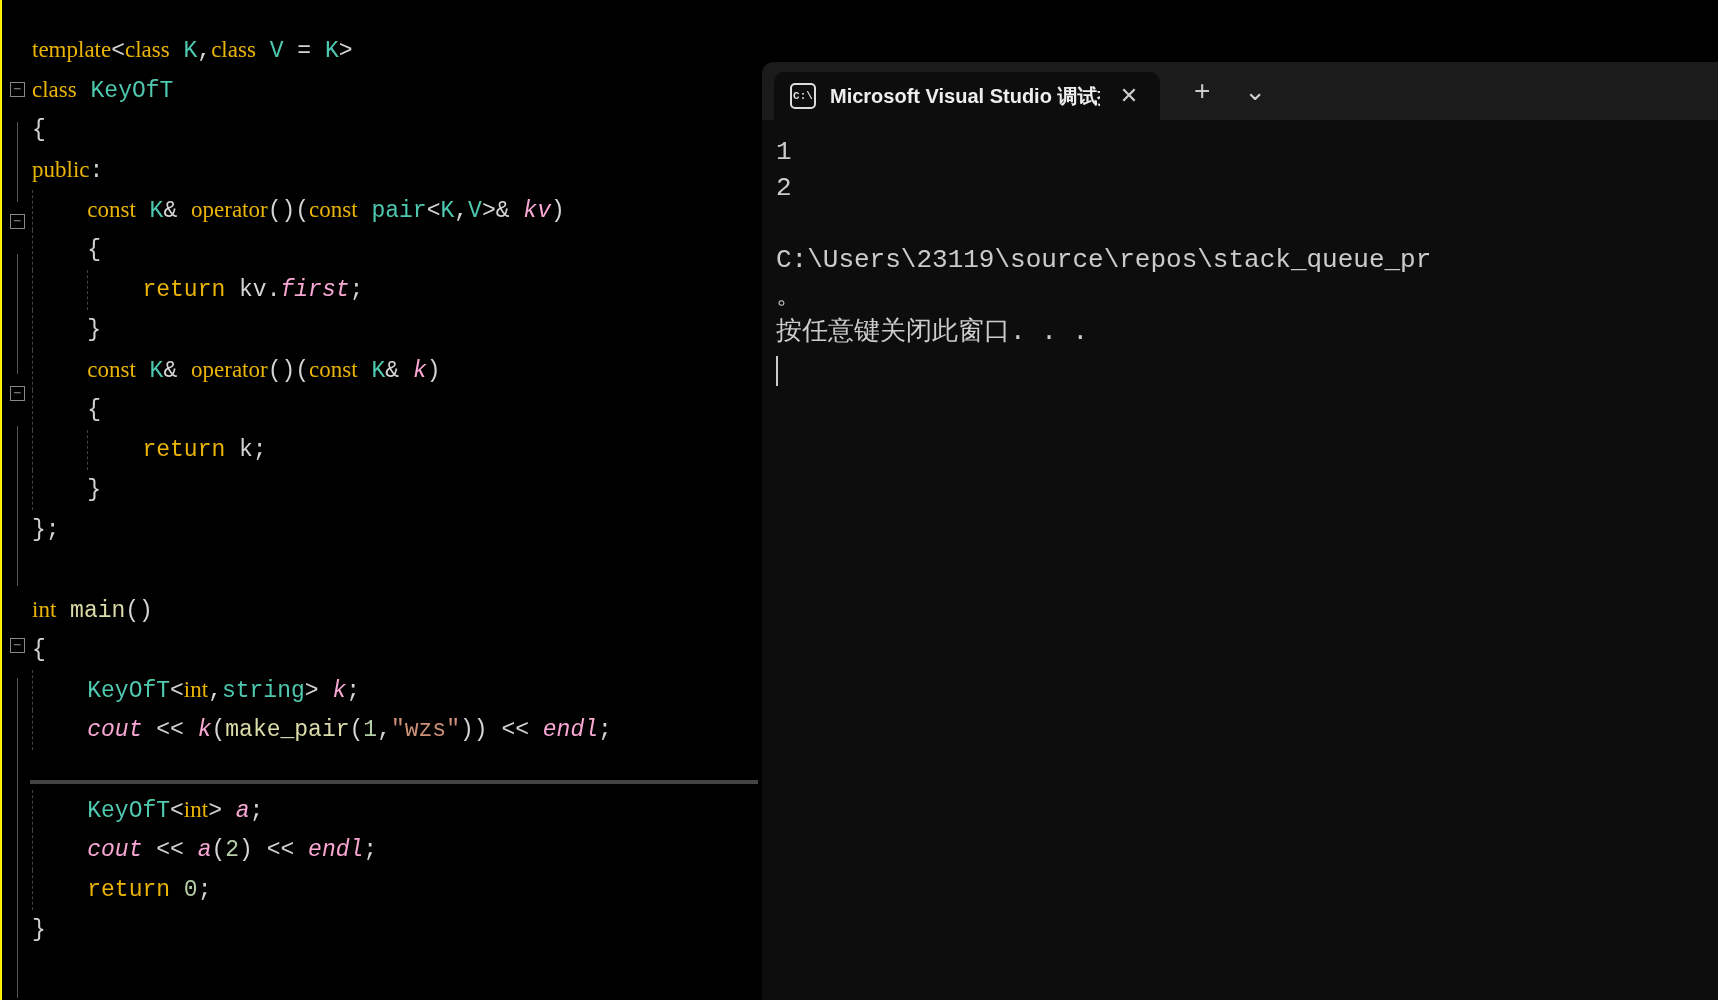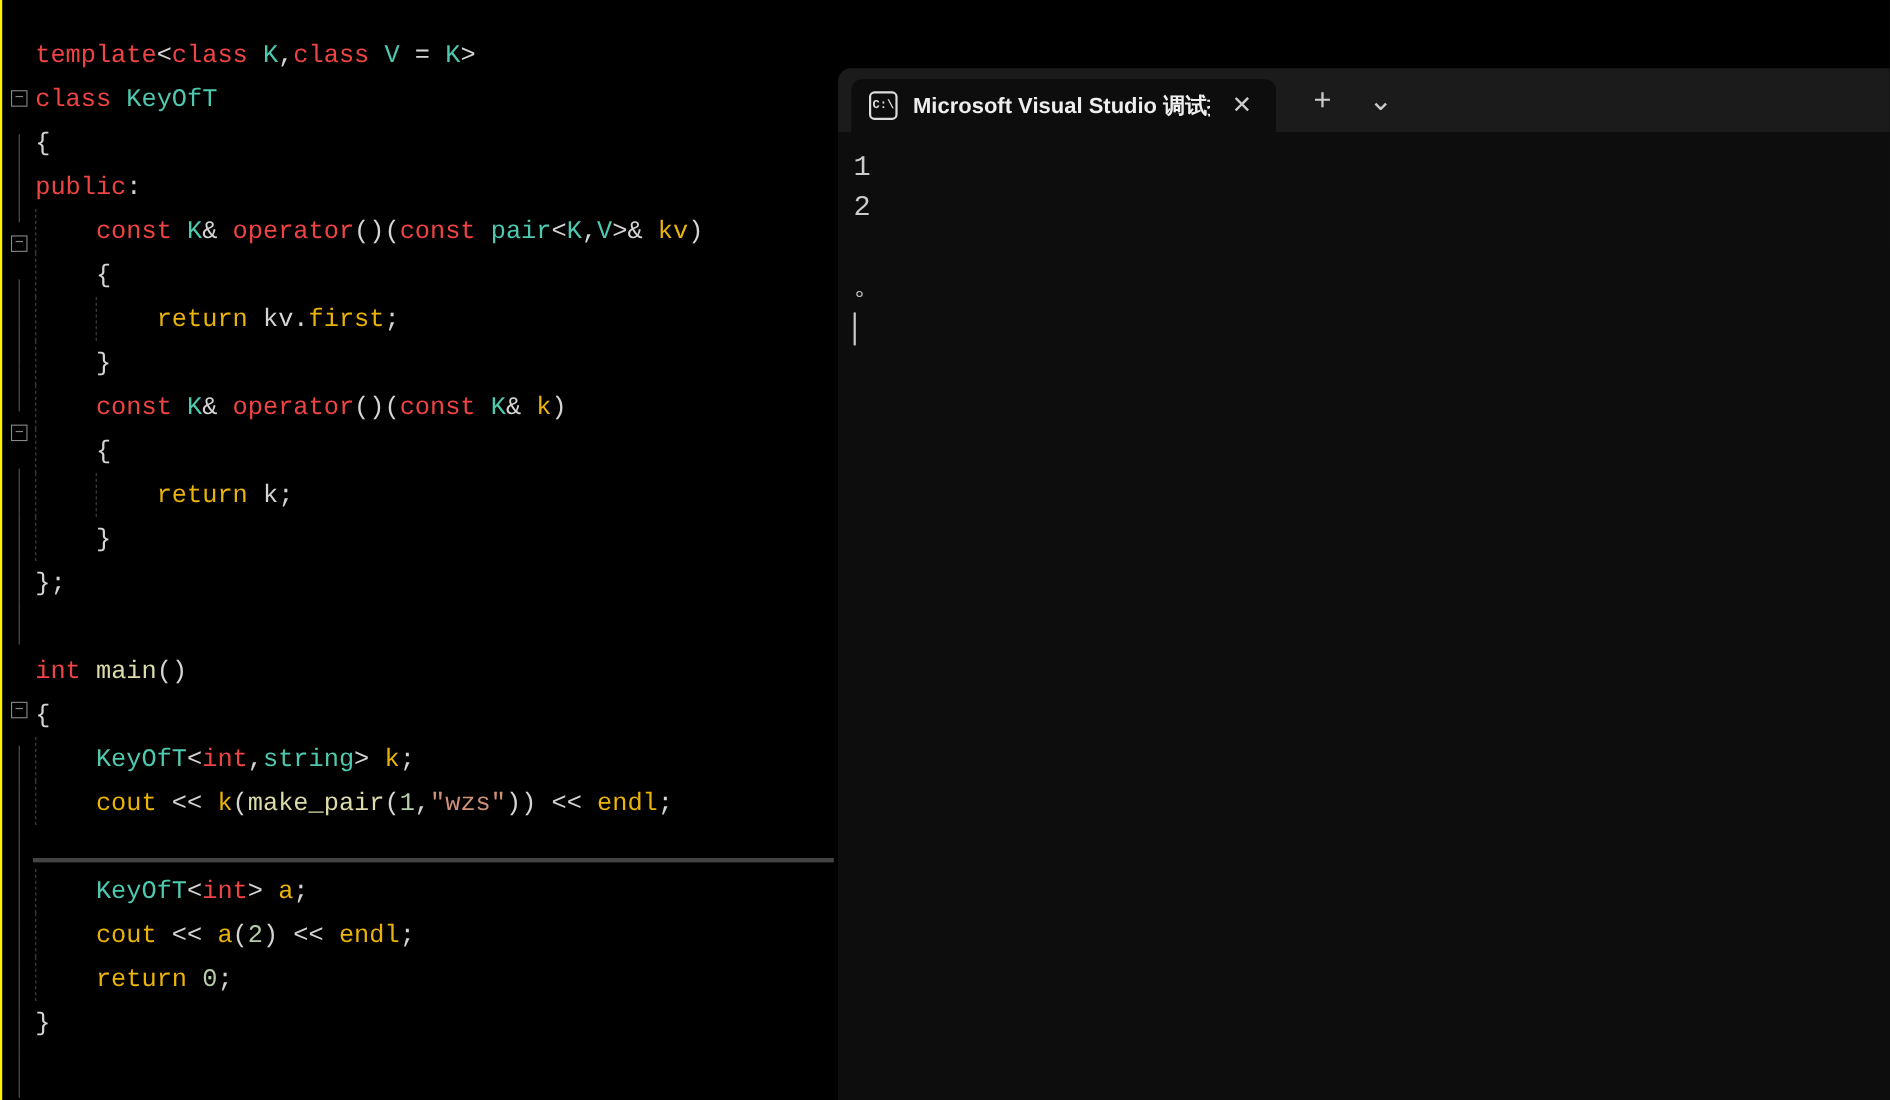--- a/index.html
+++ b/index.html
@@ -53,29 +53,29 @@
     }
     
     .line { height: 40px; position: relative; }
     .indent-guide {
       position: absolute;
       top: 0;
       bottom: 0;
       border-left: 1px dashed #444;
     }
     
-    .kw { color: #ef4444; }
+    .kw { color: #eab308; font-family: Liberation Serif, serif; }
     .type { color: #4ec9b0; }
     .classname { color: #4ec9b0; }
     .fn { color: #dcdcaa; }
     .str { color: #ce9178; }
     .num { color: #b5cea8; }
     .op { color: #d4d4d4; }
     .brace { color: #d4d4d4; }
-    .ident { color: #eab308; }
+    .ident { color: #f9a8d4; font-style: italic; }
     .keyword2 { color: #eab308; }
     
     
     .terminal-window {
       position: absolute;
       left: 762px;
       top: 62px;
       width: 956px;
       height: 938px;
       background: #1b1b1b;
@@ -262,14 +262,14 @@
         <span>C:\</span>
       </div>
       <div class="tab-title">Microsoft Visual Studio 调试控</div>
       <div class="tab-close">✕</div>
     </div>
     <div class="titlebar-actions">
       <div class="titlebar-btn" style="font-size:28px;font-weight:300;">+</div>
       <div class="titlebar-btn" style="font-size:26px;">⌄</div>
     </div>
   </div>
-  <div class="terminal-content" id="terminal-content"><div class="term-line">1</div><div class="term-line">2</div><div class="term-line"></div><div class="term-line">。</div><div class="term-line"><span class="cursor-block"></span></div></div>
+  <div class="terminal-content" id="terminal-content"><div class="term-line">1</div><div class="term-line">2</div><div class="term-line"></div><div class="term-line">C:\Users\23119\source\repos\stack_queue_pr</div><div class="term-line">。</div><div class="term-line">按任意键关闭此窗口. . .</div><div class="term-line"><span class="cursor-block"></span></div></div>
 </div>
 
 </body></html>

